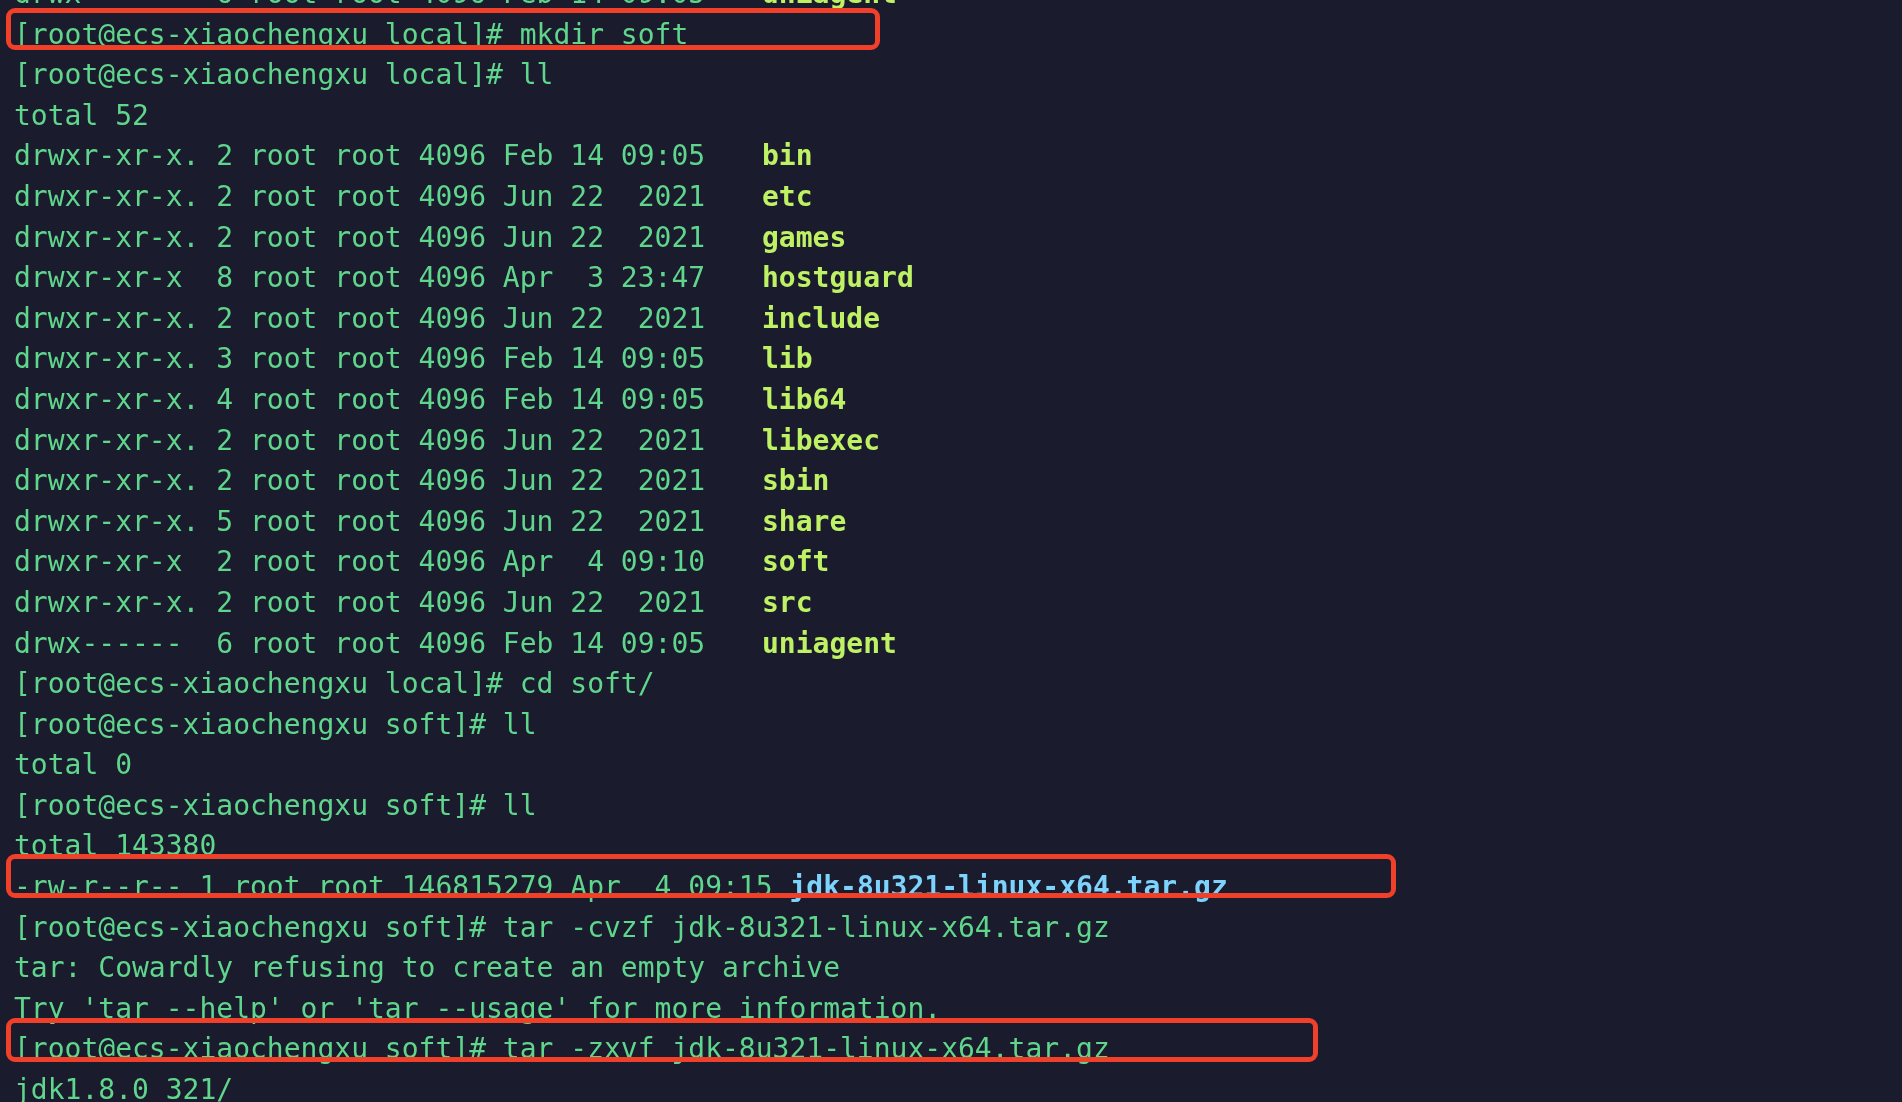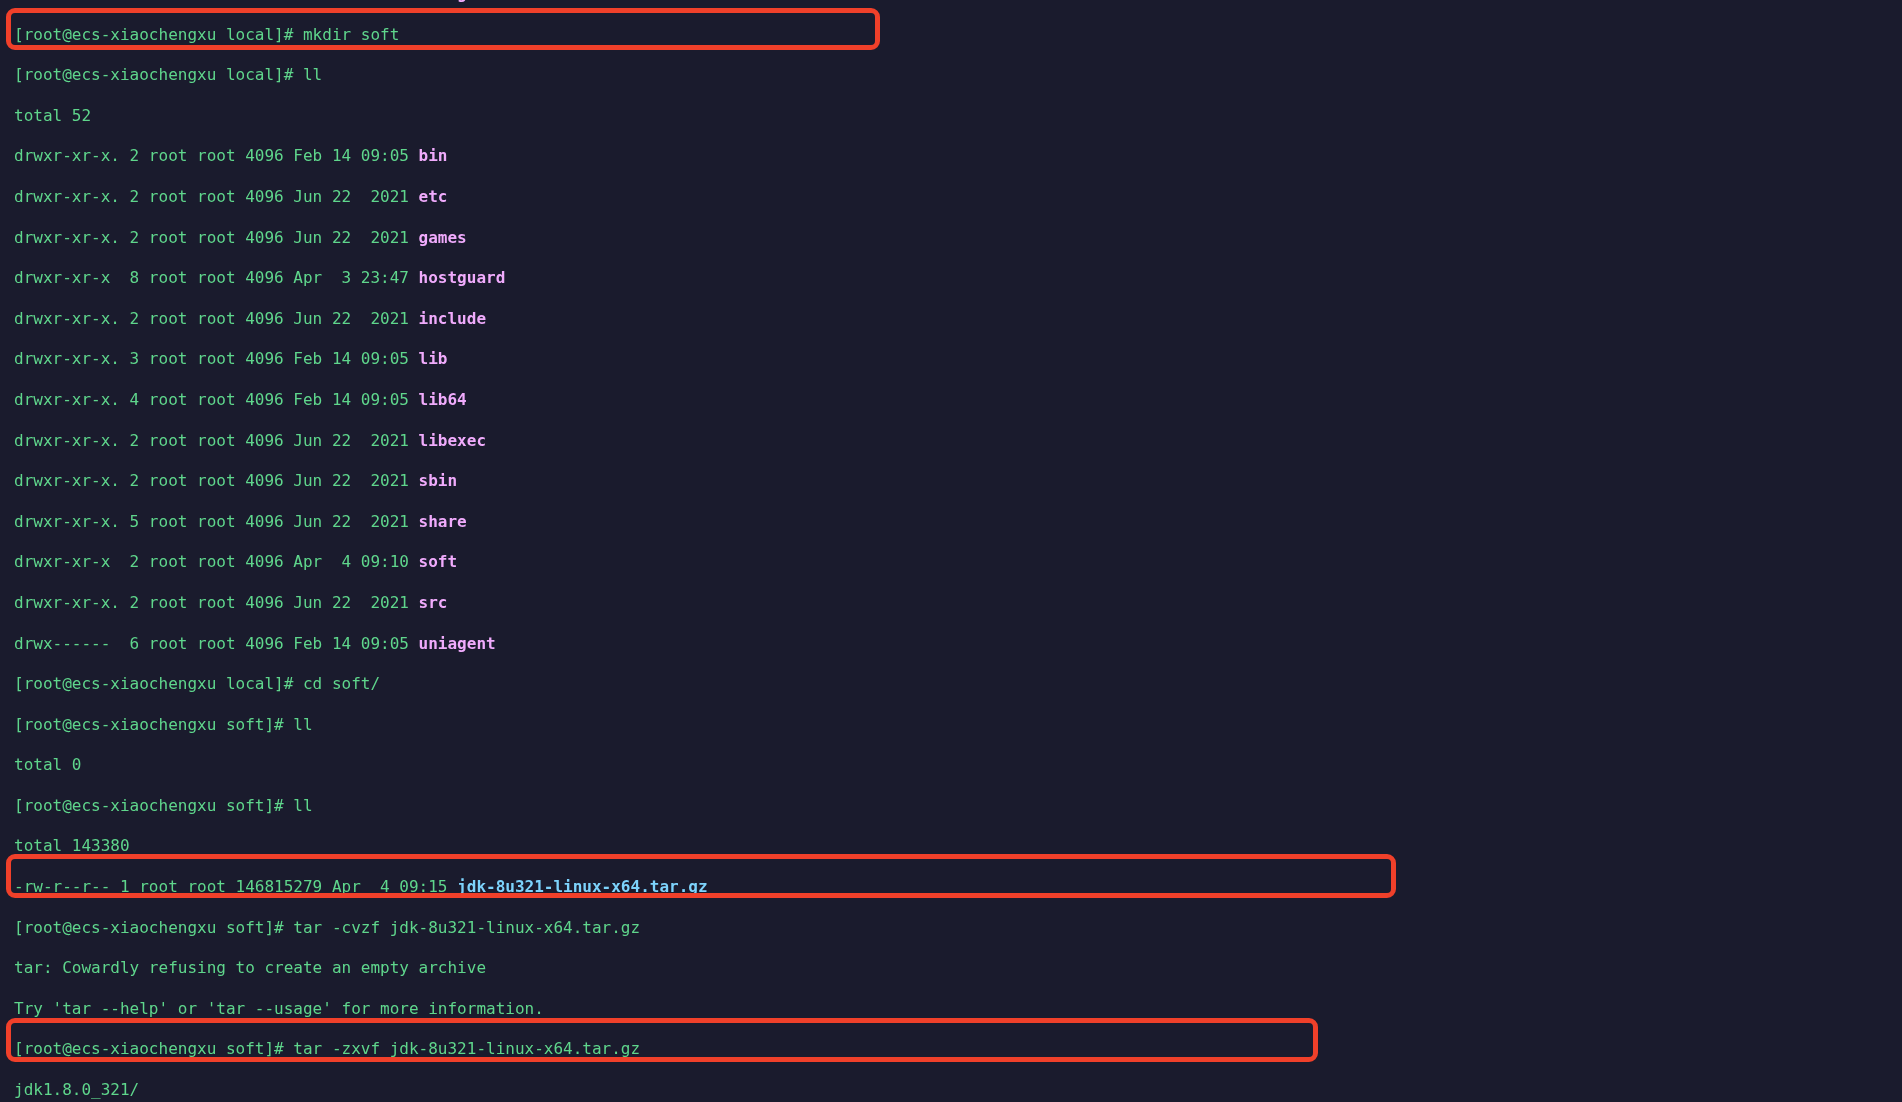--- a/index.html
+++ b/index.html
@@ -7,38 +7,38 @@
     padding: 0;
     background: #1a1b2d;
   }
   #terminal {
     position: relative;
     width: 1902px;
     height: 1102px;
     background: #1a1b2d;
     overflow: hidden;
     font-family: "DejaVu Sans Mono", "Liberation Mono", monospace;
-    font-size: 16px;
+    font-size: 28px;
     line-height: 40.6px;
     letter-spacing: 0px;
   }
   #screen {
     position: absolute;
     left: 14px;
     top: -26px;
     width: 1880px;
     white-space: pre;
   }
   .line {
     height: 40.6px;
     white-space: pre;
     color: #5fd68c;
   }
   .g  { color: #5fd68c; }
-  .b  { color: #f0abfc; font-weight: bold; }
+  .b  { color: #bef264; font-weight: bold; margin-left: 40px; }
   .r  { color: #7dd3fc; font-weight: bold; }
 
   
   .redbox {
     position: absolute;
     border: 5px solid #f0402a;
     border-radius: 9px;
     box-sizing: border-box;
     pointer-events: none;
   }

